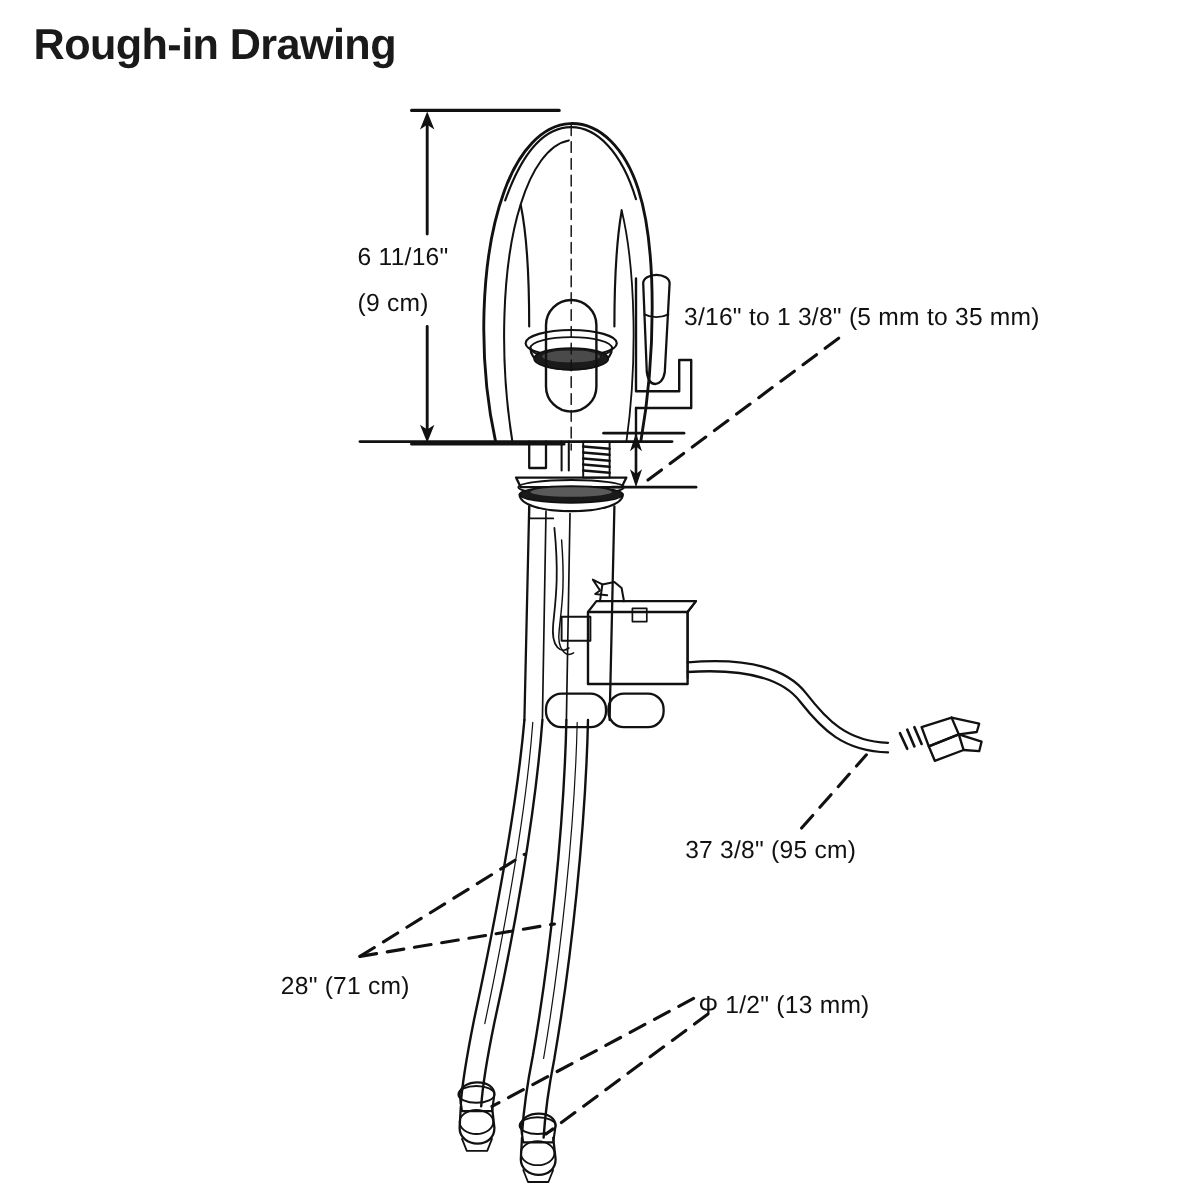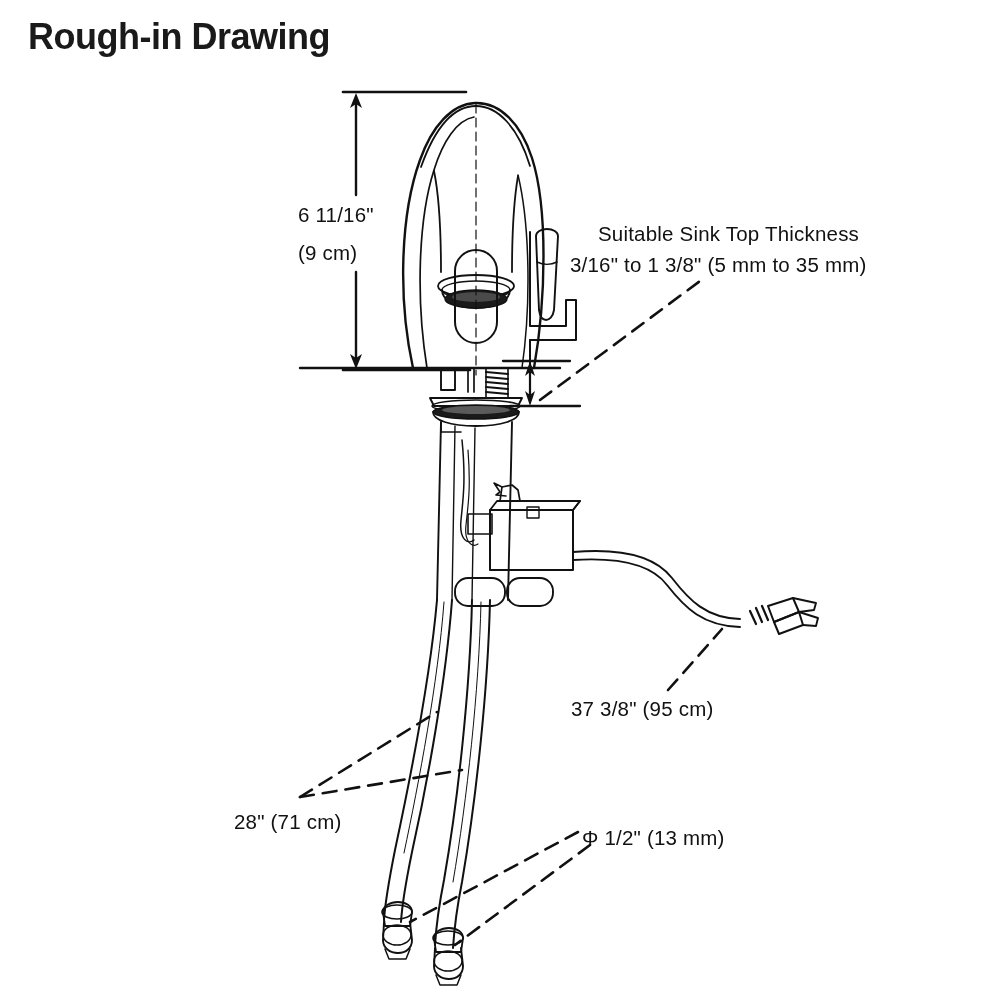--- a/index.html
+++ b/index.html
@@ -251,19 +251,18 @@
 
         <path d="M578,832 L410,922"></path>
         <path d="M590,845 L455,945"></path>
       </g>
 
     </g>
   </svg>
 
   <div class="anno anno-h-1">6 11/16"</div>
   <div class="anno anno-h-2">(9 cm)</div>
-  <div class="anno anno-sink-1">Suitable Sink Top Thickness</div>
   <div class="anno anno-sink-2">3/16" to 1 3/8" (5 mm to 35 mm)</div>
   <div class="anno anno-cable">37 3/8" (95 cm)</div>
   <div class="anno anno-hose">28" (71 cm)</div>
   <div class="anno anno-dia">Φ 1/2" (13 mm)</div>
 
 </div>
 
 </body></html>

